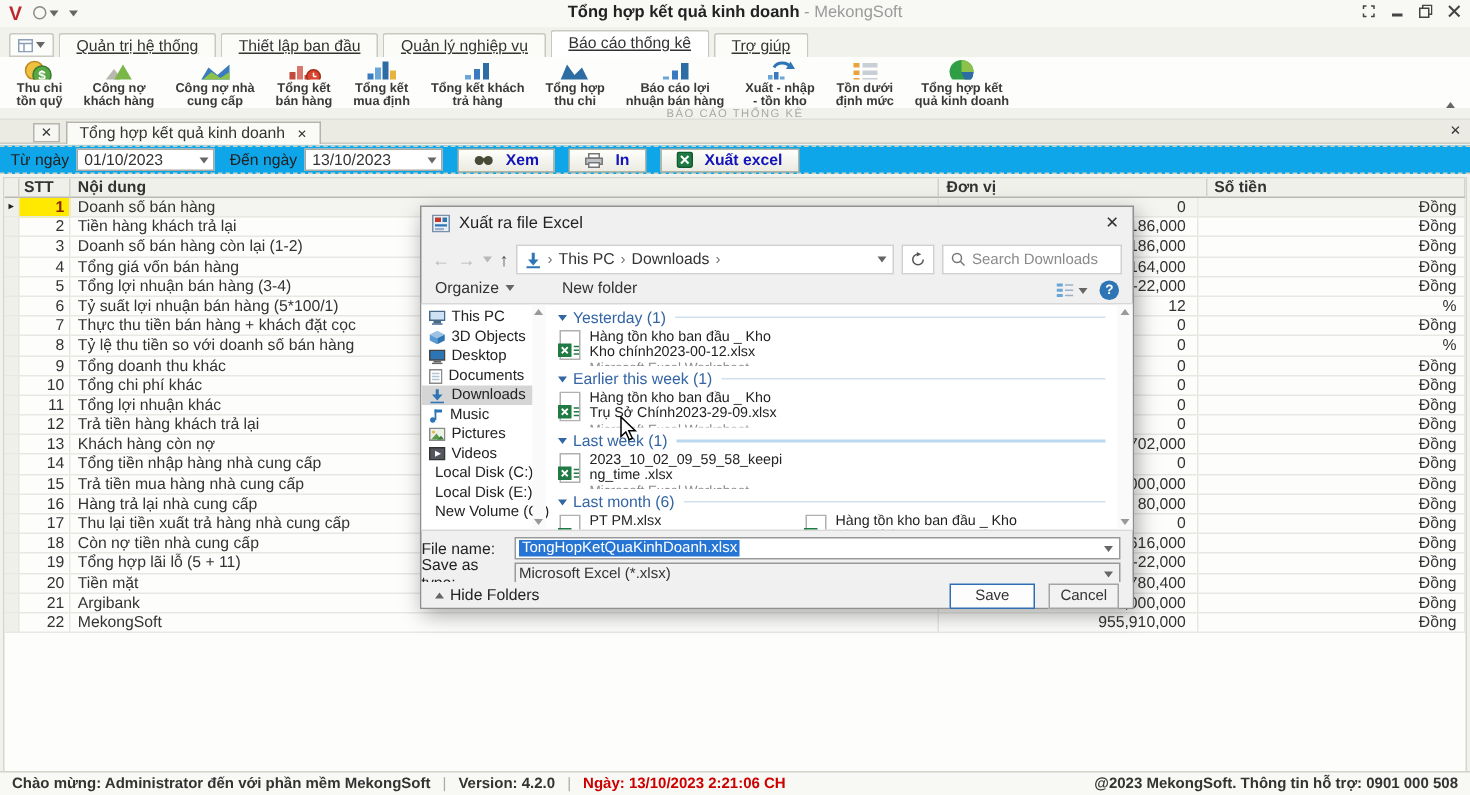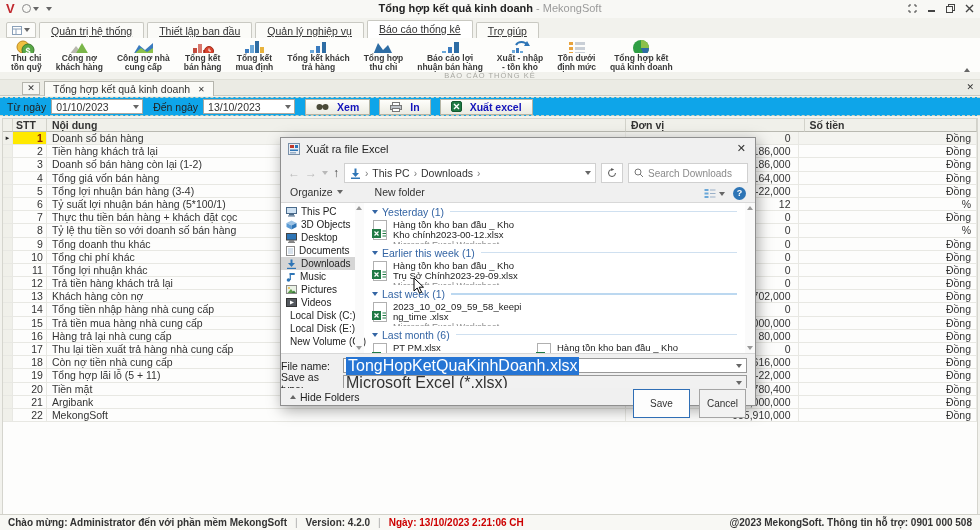--- a/index.html
+++ b/index.html
@@ -105,28 +105,28 @@
   .fitem .ftext { width:130px; overflow:hidden; }
   .fname { font-size:9.5px; color:#222; line-height:10px; max-height:20px; overflow:hidden; overflow-wrap:anywhere; }
   .ftype { font-size:9px; color:#8a8a8a; line-height:10px; white-space:nowrap; }
   .list-scroll { width:10px; position:relative; background:#fafafa; }
   .list-scroll .tri-up { position:absolute; top:3px; left:2px; }
   .list-scroll .tri-down { position:absolute; bottom:3px; left:2px; }
   .dlg-row { position:absolute; left:0; right:8px; height:15px; display:flex; align-items:center; }
   .dlg-row.fn { top:220px; }
   .dlg-row.st { top:237px; }
   .dlg-row .rlabel { width:62px; text-align:left; padding-right:5px; font-size:10.5px; color:#222; }
-  .combo { flex:1; height:15px; border:1px solid #999; background:#fff; position:relative; display:flex; align-items:center; padding:0 14px 0 2px; font-size:16px; }
+  .combo { flex:1; height:15px; border:1px solid #999; background:#fff; position:relative; display:flex; align-items:center; padding:0 14px 0 2px; font-size:10px; }
   .combo.gray { background:#f1f1f1; }
   .combo .tri-down { position:absolute; right:4px; }
   .fn-sel { background:#2675d4; color:#fff; padding:0 2px; }
   .dlg-footer { position:absolute; bottom:0; left:0; right:0; height:17px; background:#f0f0f0; display:flex; align-items:center; padding:0 9px; }
   .hidefolders { display:flex; align-items:center; gap:4px; font-size:10.5px; color:#222; }
   .foot-btns { position:absolute; right:9px; top:1px; display:flex; gap:9px; }
-  .btn { height:29px; font-size:10px; display:flex; align-items:center; justify-content:center; background:#f2f2f2; }
+  .btn { height:17px; font-size:10px; display:flex; align-items:center; justify-content:center; background:#f2f2f2; }
   .btn.save { width:57px; border:1px solid #2f6eb5; background:#fdfdfd; }
   .btn.cancel { width:47px; border:1px solid #a5a5a5; }
 
   .cursor { position:absolute; left:413px; top:277px; z-index:60; }
 </style>
 </head>
 <body>
 
 <div class="app">
 

